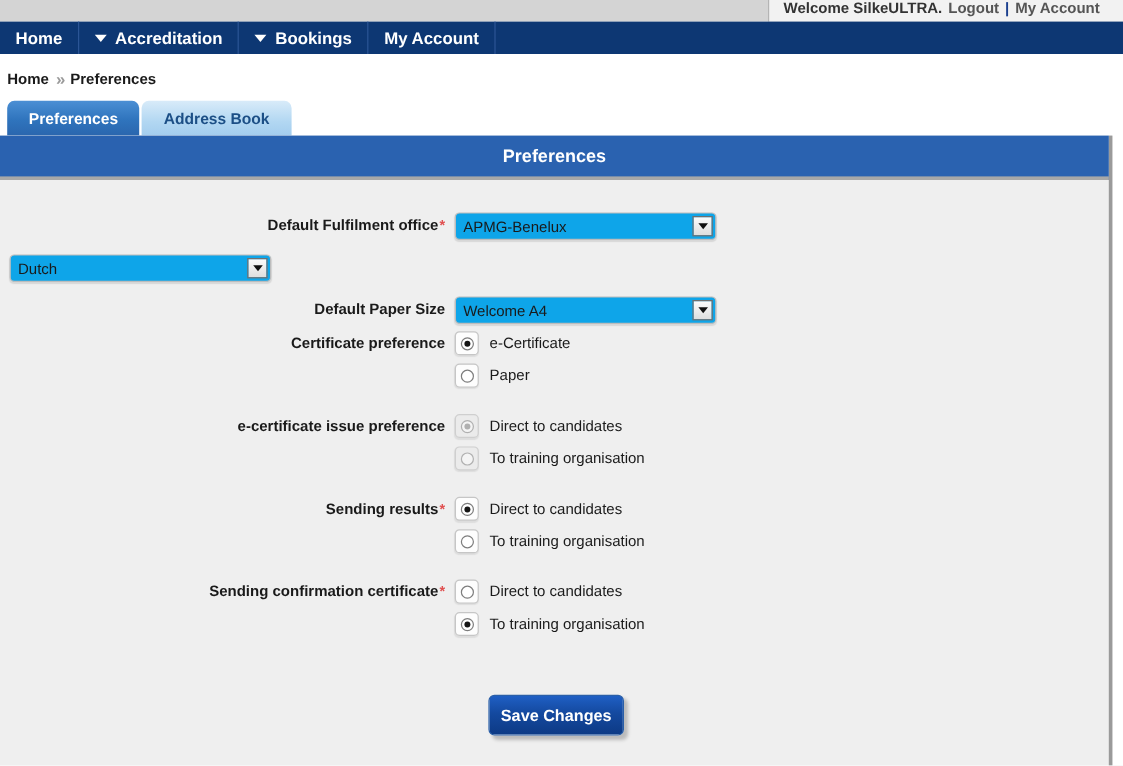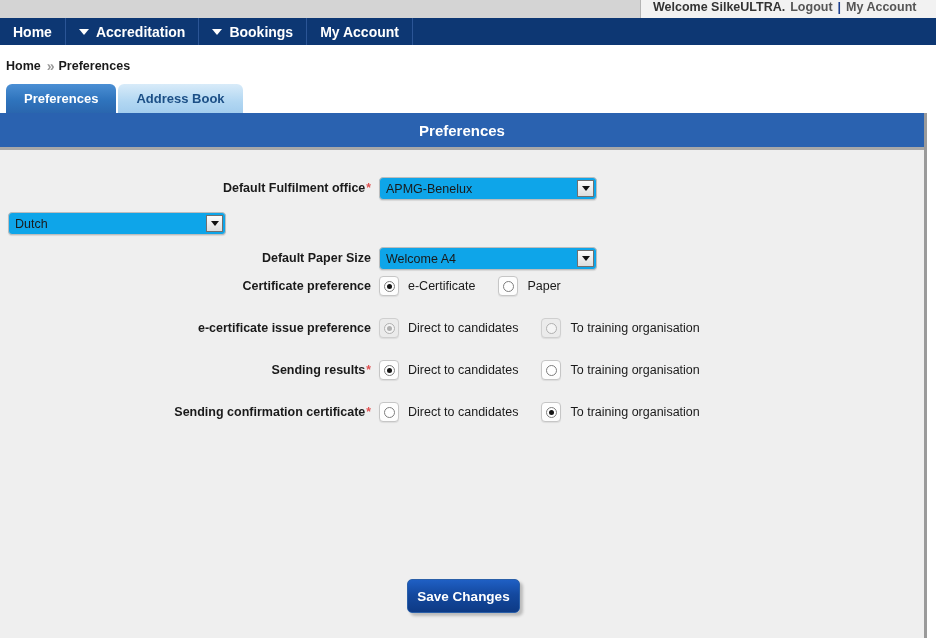--- a/index.html
+++ b/index.html
@@ -222,21 +222,21 @@
   .sel-arrow {
     width: 0; height: 0;
     border-left: 4px solid transparent;
     border-right: 4px solid transparent;
     border-top: 5px solid #111111;
   }
 
   
   .radio-group-row { align-items: flex-start; }
   .radio-group-row .row-label { padding-top: 3px; }
-  .radio-list { display: flex; flex-direction: row; gap: 23px; }
+  .radio-list { display: flex; flex-direction: column; gap: 7px; }
   .radio-opt {
     display: flex;
     align-items: center;
     gap: 9px;
     cursor: pointer;
   }
   .radio-box {
     width: 20px; height: 20px;
     box-sizing: border-box;
     border: 1px solid #c6c6c6;

